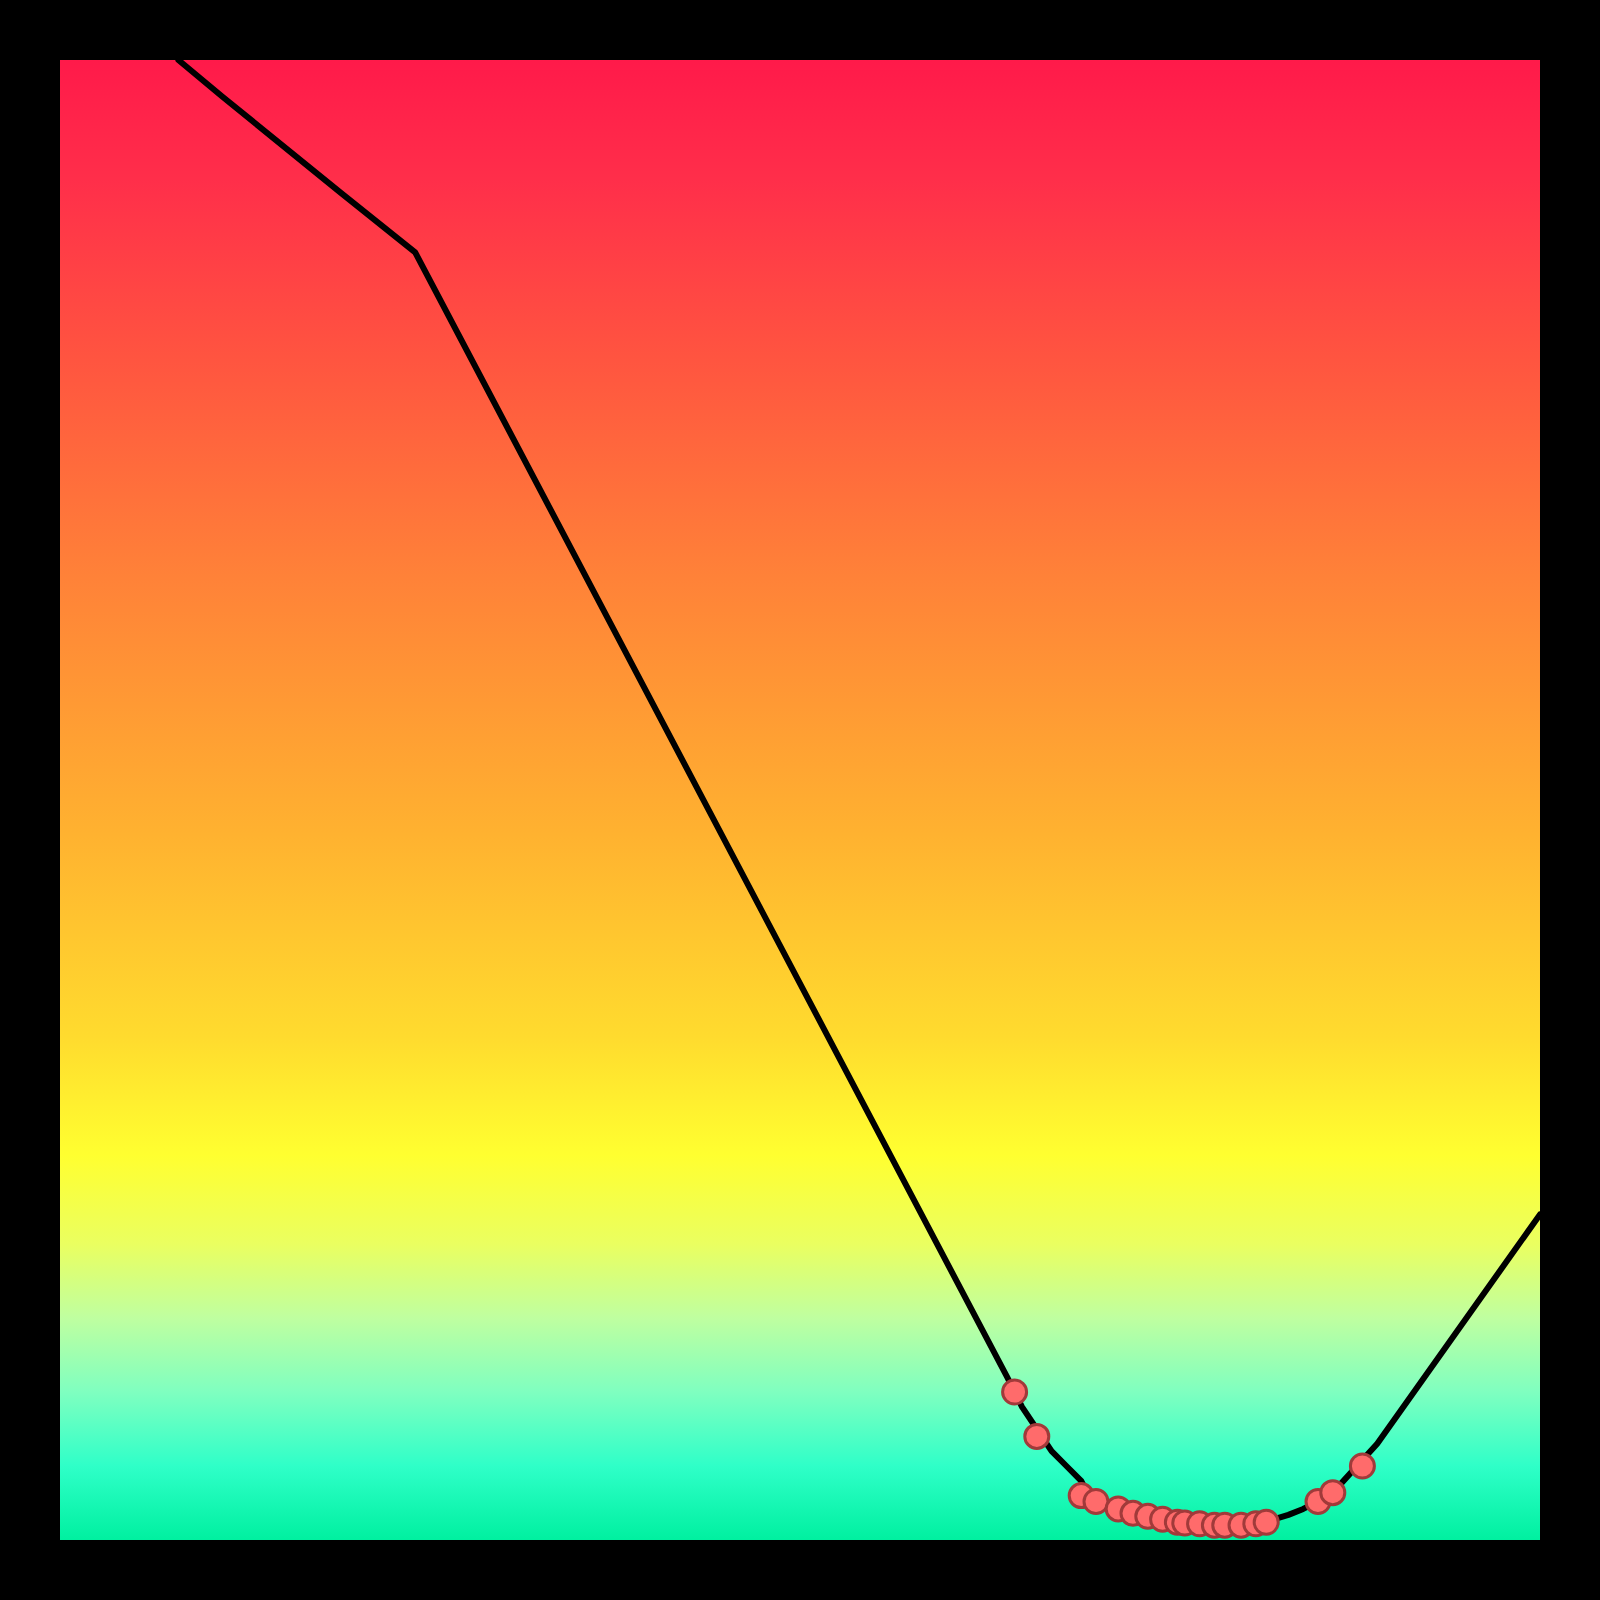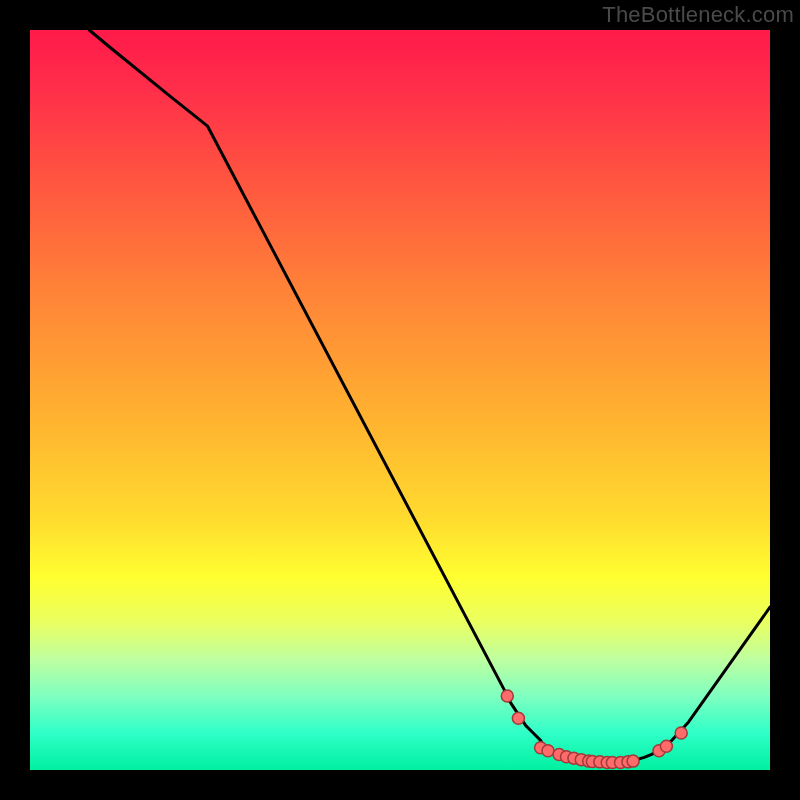--- a/index.html
+++ b/index.html
@@ -96,14 +96,13 @@
         <circle cx="582.38" cy="732.60" r="6" class="dot"></circle>
         <circle cx="590.52" cy="732.60" r="6" class="dot"></circle>
         <circle cx="597.92" cy="731.86" r="6" class="dot"></circle>
         <circle cx="603.10" cy="731.12" r="6" class="dot"></circle>
         <circle cx="629.00" cy="720.76" r="6" class="dot"></circle>
         <circle cx="636.40" cy="716.32" r="6" class="dot"></circle>
         <circle cx="651.20" cy="703.00" r="6" class="dot"></circle>
       </g>
   </svg>
 
-  <div class="watermark">TheBottleneck.com</div>
 </div>
 
 </body></html>

